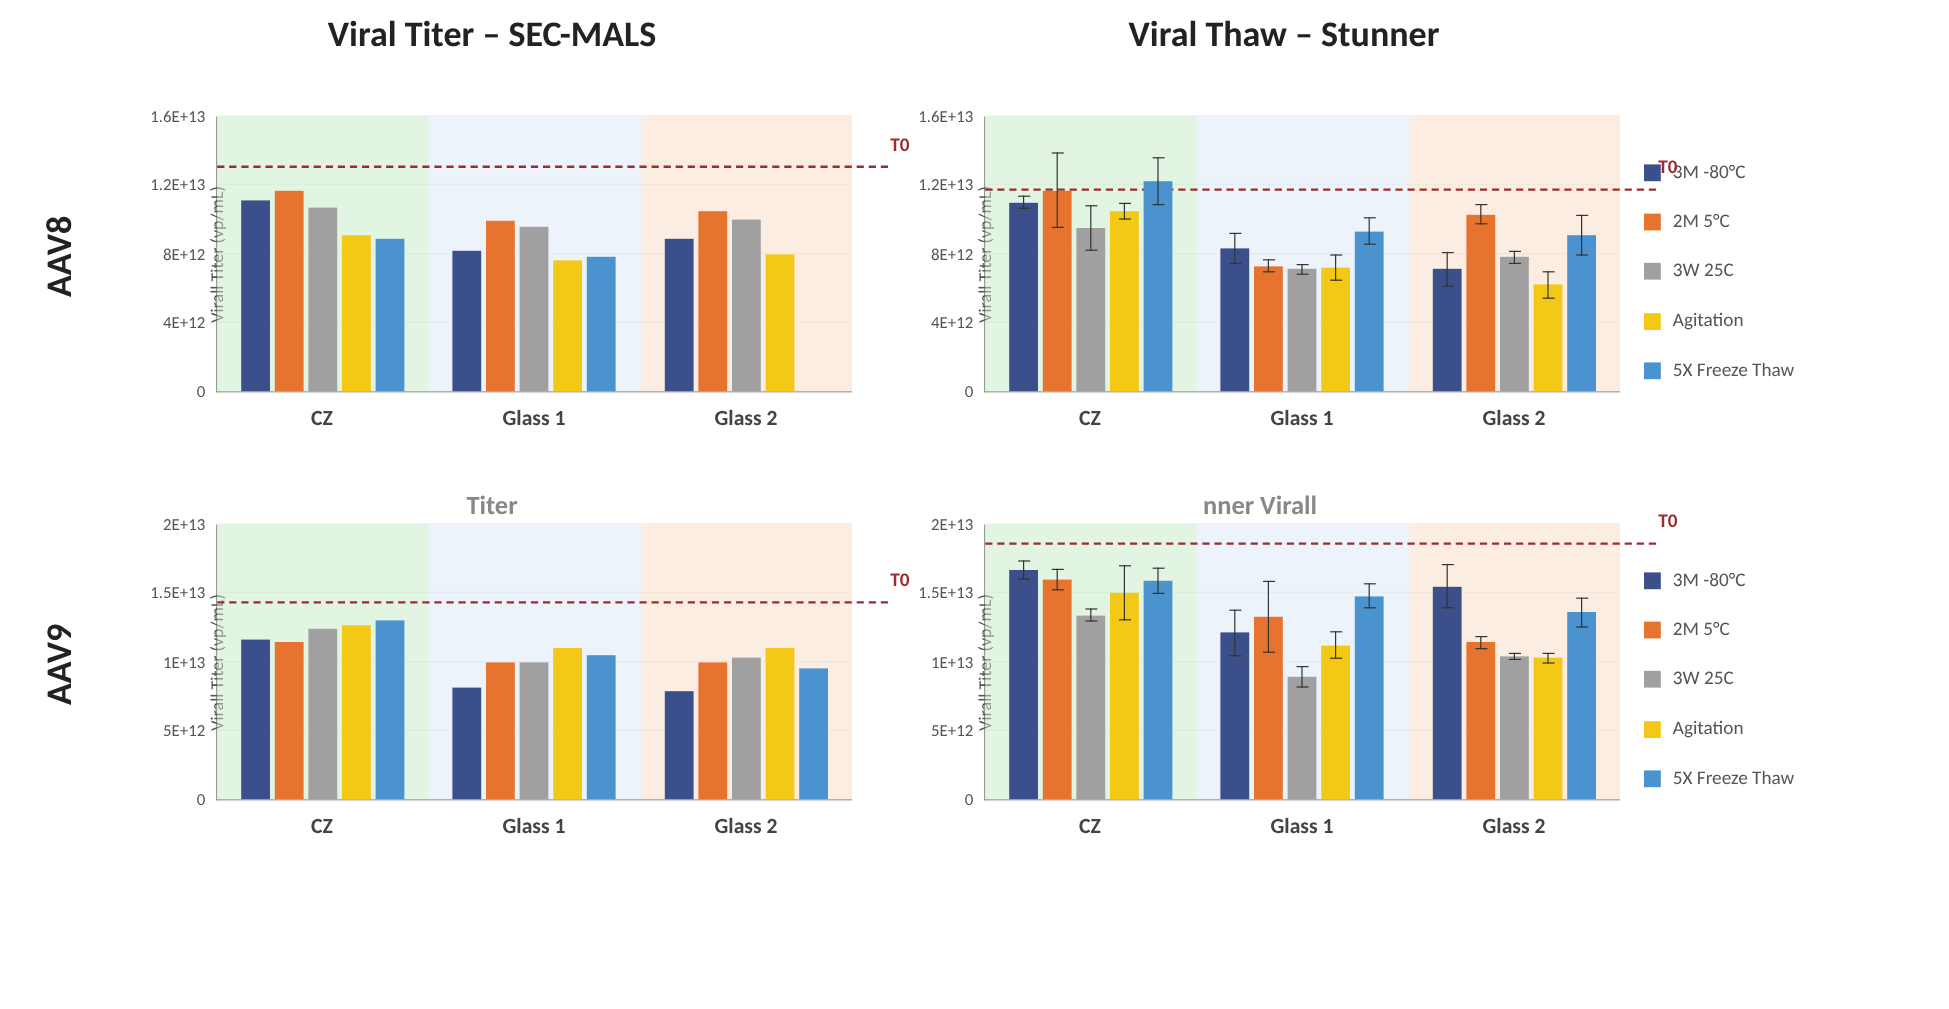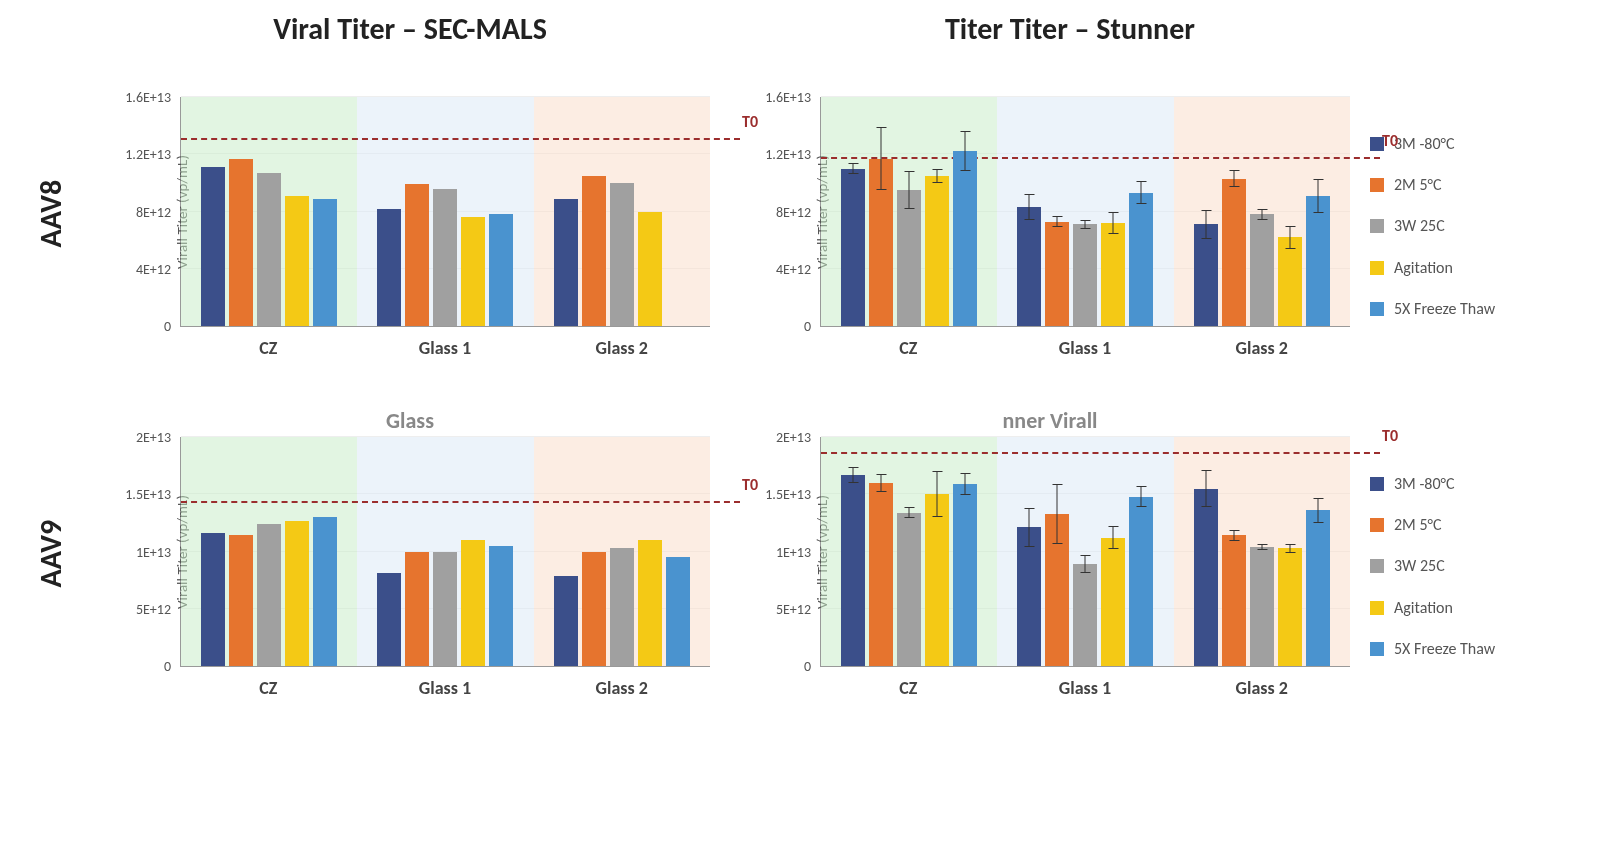--- a/index.html
+++ b/index.html
@@ -48,21 +48,21 @@
   .c0{ background:#3b4f8a; } .c1{ background:#e6742e; } .c2{ background:#a0a0a0; }
   .c3{ background:#f4c915; } .c4{ background:#4a93cf; }
 </style>
 </head>
 <body>
 
 <div class="page">
 
   <div class="col-titles">
     <div class="col-title">Viral Titer – SEC-MALS</div>
-    <div class="col-title">Titer Titer – Stunner</div>
+    <div class="col-title">Viral Thaw – Stunner</div>
   </div>
 
   <div class="row">
     <div class="row-label">AAV8</div>
 
     <div class="chart-wrap">
       <div class="chart-title sub-title"></div>
       <div class="plot">
           <div class="ytick" style="bottom: 0%;">0</div>
           <div class="ytick" style="bottom: 25%;">4E+12</div>
@@ -210,21 +210,21 @@
           <span class="leg-sw c4"></span>
           <span>5X Freeze Thaw</span>
         </div>
       </div>
   </div>
 
   <div class="row" style="margin-top:40px;">
     <div class="row-label">AAV9</div>
 
     <div class="chart-wrap">
-      <div class="chart-title sub-title">Glass</div>
+      <div class="chart-title sub-title">Titer</div>
       <div class="plot">
           <div class="ytick" style="bottom: 0%;">0</div>
           <div class="ytick" style="bottom: 25%;">5E+12</div>
           <div class="grid" style="bottom: 25%;"></div>
           <div class="ytick" style="bottom: 50%;">1E+13</div>
           <div class="grid" style="bottom: 50%;"></div>
           <div class="ytick" style="bottom: 75%;">1.5E+13</div>
           <div class="grid" style="bottom: 75%;"></div>
           <div class="ytick" style="bottom: 100%;">2E+13</div>
           <div class="grid" style="bottom: 100%;"></div>

